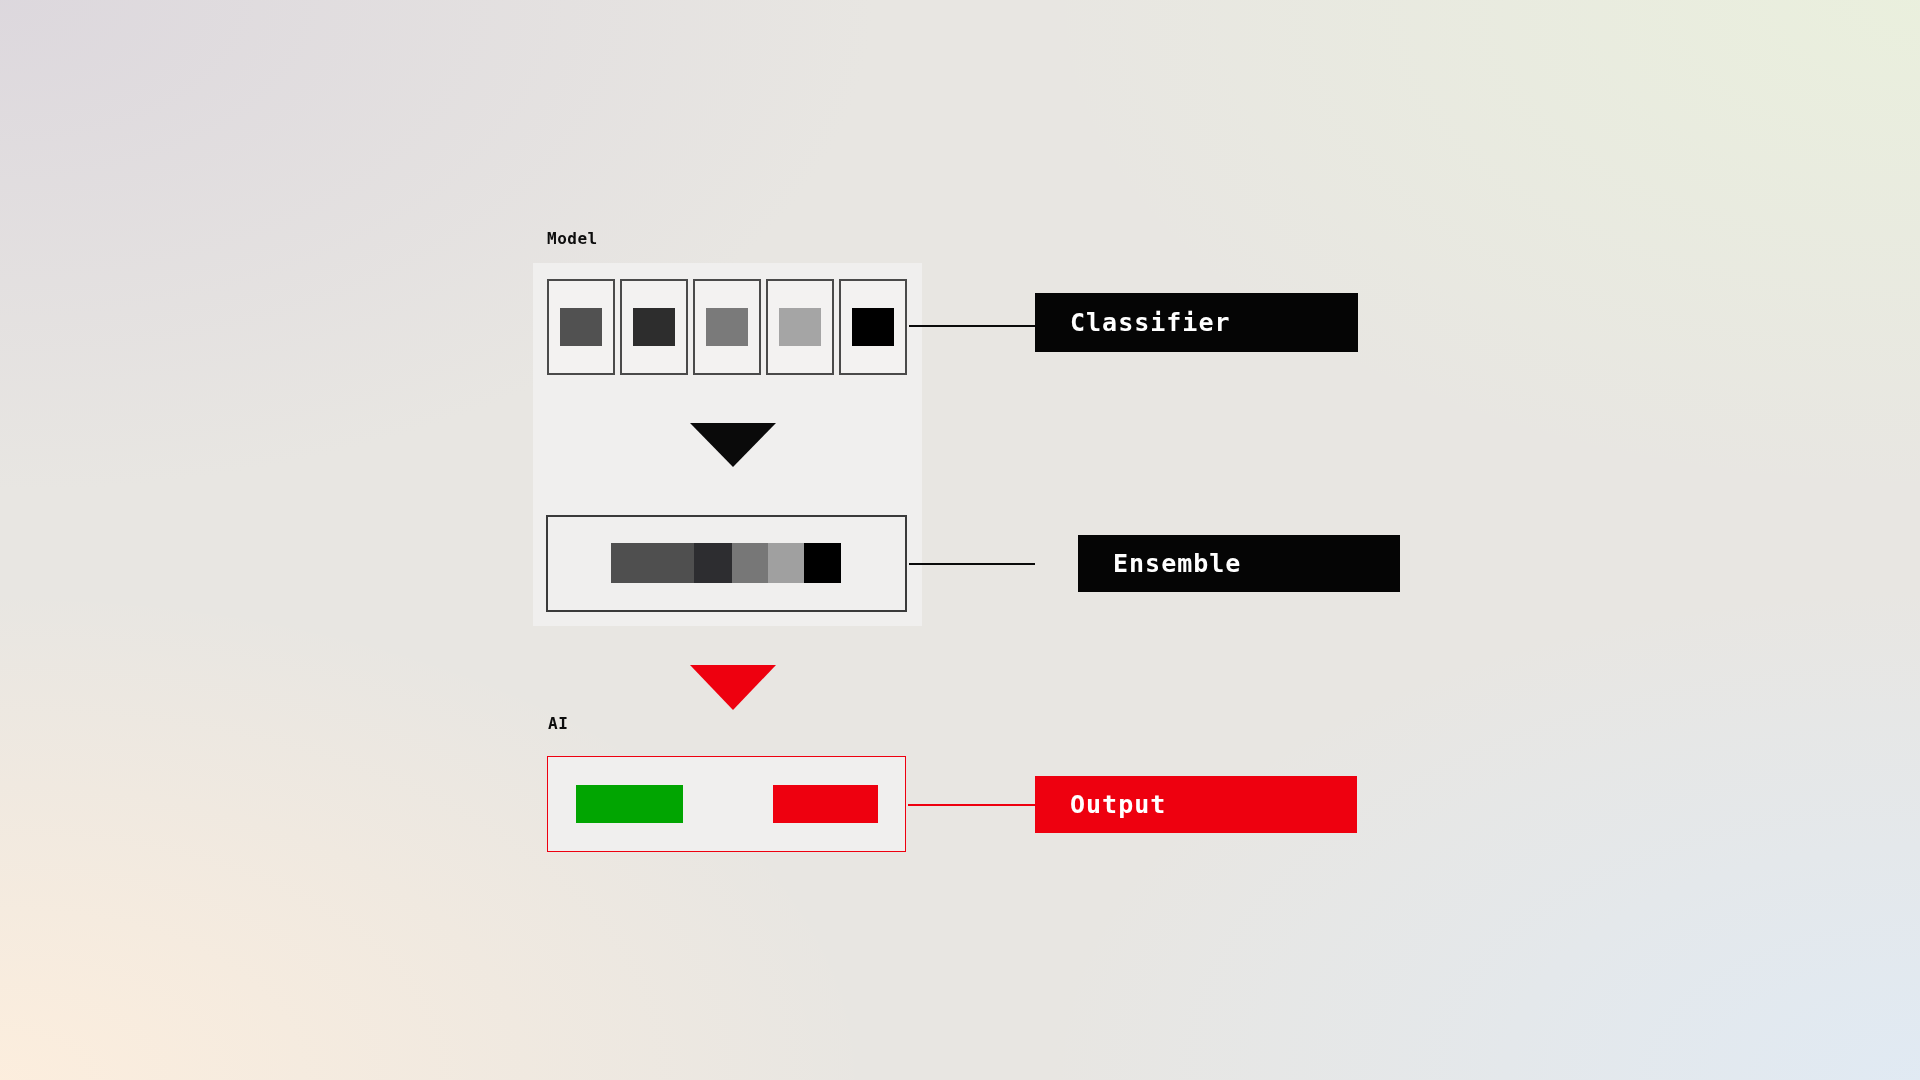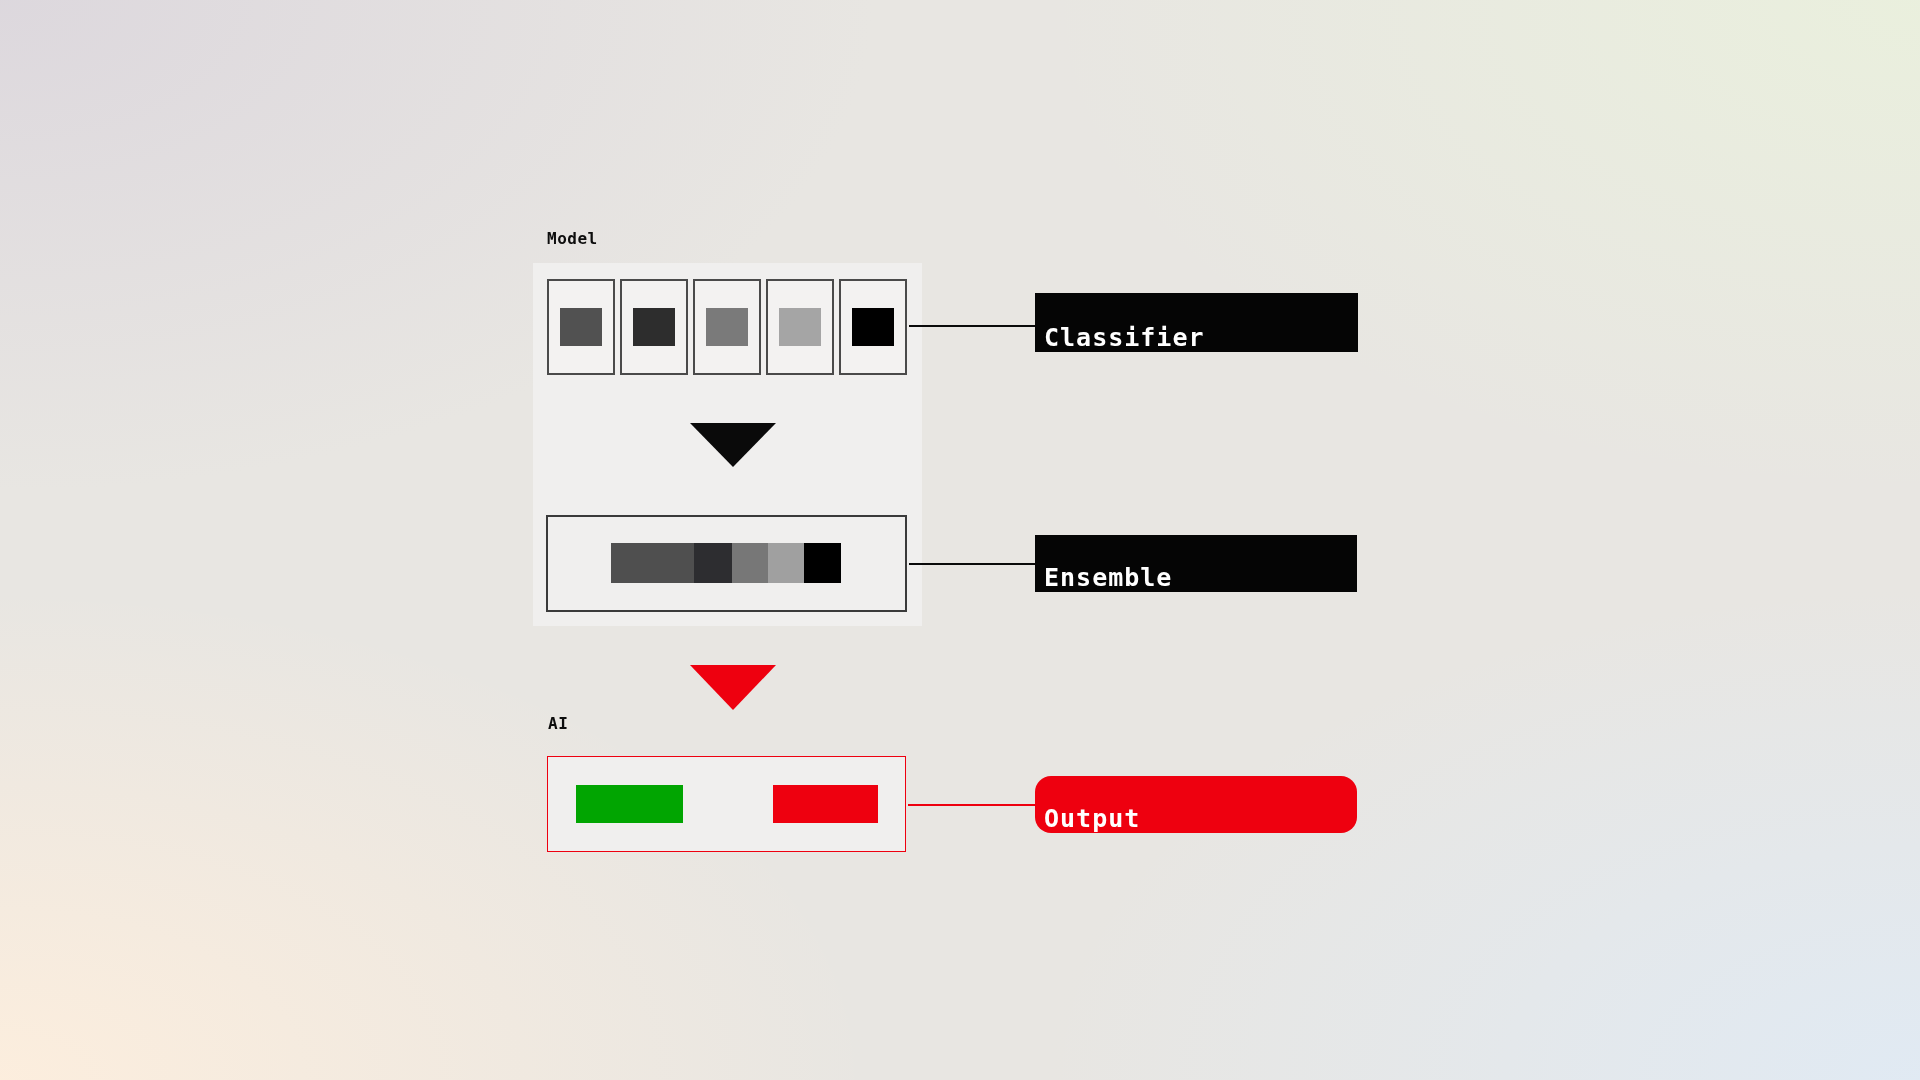--- a/index.html
+++ b/index.html
@@ -36,21 +36,21 @@
   }
   .cls-square { width: 42px; height: 38px; }
 
   .connector { height: 2px; background: #0a0a0a; }
   .connector.red { background: #ee000f; height: 2px; }
   .line-classifier { left: 909px; top: 325px; width: 126px; }
   .line-ensemble   { left: 909px; top: 563px; width: 126px; }
   .line-output     { left: 908px; top: 804px; width: 127px; }
 
   .callout {
-    display: flex; align-items: flex-end; padding-left: 9px; box-sizing: border-box;
+    display: flex; align-items: center; padding-left: 35px; box-sizing: border-box;
     color: #ffffff; font-size: 25px; font-weight: 700; letter-spacing: 1px;
   }
   .callout-classifier { left: 1035px; top: 293px; width: 323px; height: 59px; }
   .callout-ensemble   { left: 1035px; top: 535px; width: 322px; height: 57px; }
   .callout-output     { left: 1035px; top: 776px; width: 322px; height: 57px; }
 
   .tri {
     width: 86px; height: 44px;
     clip-path: polygon(0 0, 100% 0, 50% 100%);
   }
@@ -120,20 +120,20 @@
     <div class="abs out-red" style="left: 225px; top: 28px; background: rgb(238, 0, 15);"></div>
   </div>
 
   <div class="abs connector line-classifier" style="background: rgb(10, 10, 10);"></div>
   <div class="abs connector line-ensemble" style="background: rgb(10, 10, 10);"></div>
   <div class="abs connector red line-output" style="background: rgb(238, 0, 15);"></div>
 
   <div class="abs callout callout-classifier" style="background: rgb(5, 5, 5);">
     <span>Classifier</span>
   </div>
-  <div class="abs callout callout-ensemble" style="background: rgb(5, 5, 5);">
+  <div class="abs callout callout-ensemble" style="background: rgb(5, 5, 5); margin-left: 43px;">
     <span>Ensemble</span>
   </div>
-  <div class="abs callout callout-output" style="background: rgb(238, 0, 15); border-radius: 16px;">
+  <div class="abs callout callout-output" style="background: rgb(238, 0, 15);">
     <span>Output</span>
   </div>
 
 </div>
 
 </body></html>

